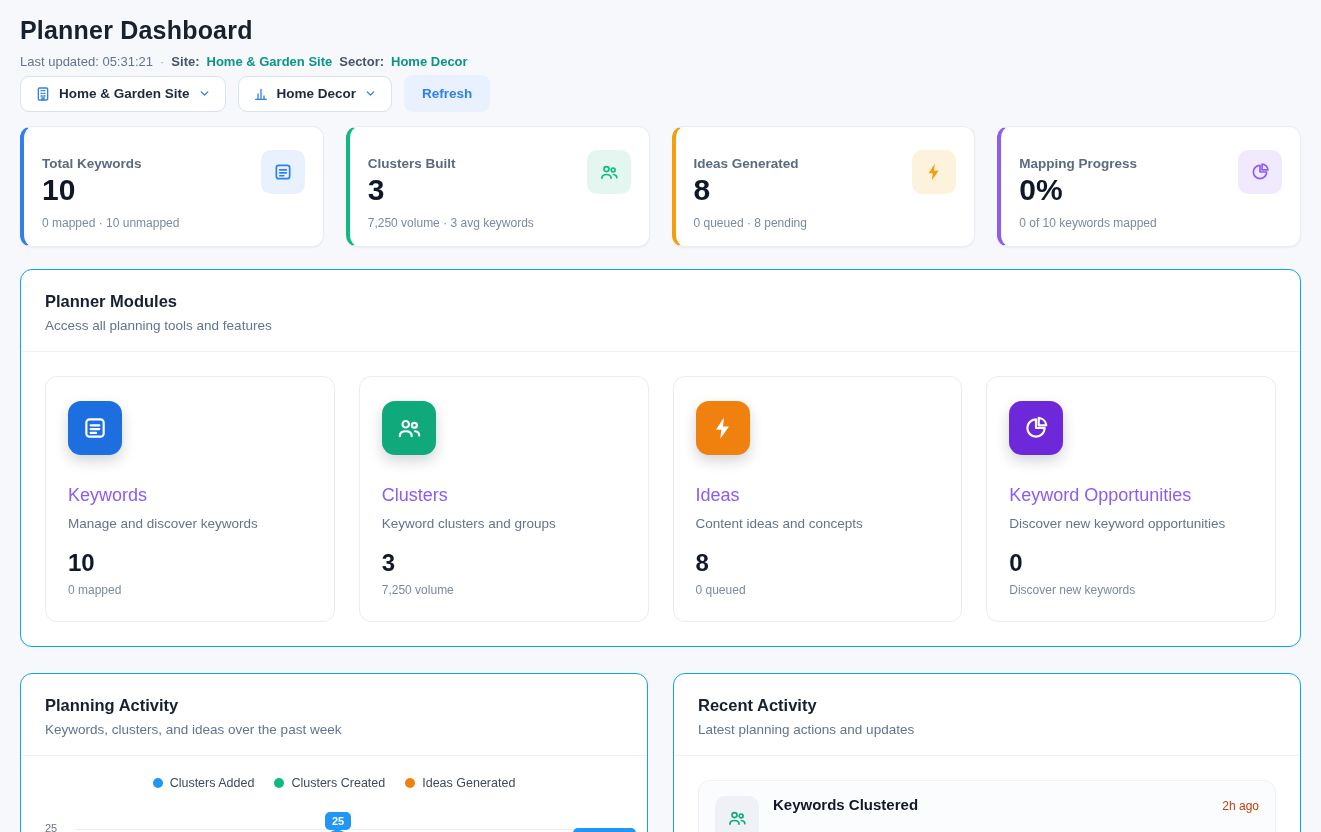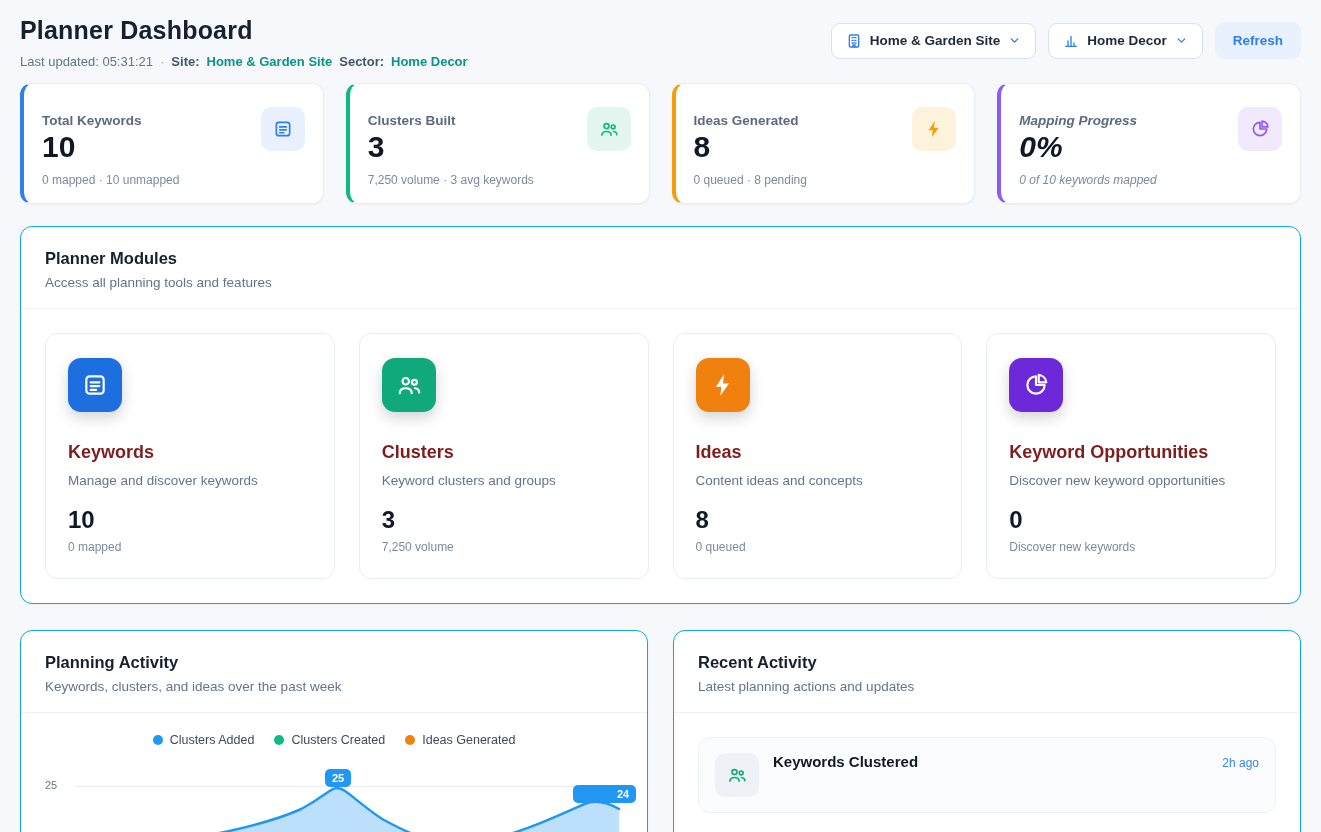--- a/index.html
+++ b/index.html
@@ -5,21 +5,21 @@
   * { box-sizing: border-box; margin: 0; padding: 0; }
   html, body { width: 1321px; height: 832px; overflow: hidden; }
   body {
     font-family: "Liberation Sans", "DejaVu Sans", sans-serif;
     background: #f6f8fb;
     color: #16202e;
   }
   .page { padding: 16px 20px; }
 
   
-  .topbar { display: flex; justify-content: space-between; align-items: flex-start; }
+  .topbar { display: flex; justify-content: space-between; align-items: flex-start; flex-direction: column; }
   .page-title { font-size: 25px; font-weight: 800; color: #16202e; letter-spacing: .2px; }
   .meta { display: flex; align-items: center; gap: 7px; margin-top: 9px; font-size: 13px; color: #64748b; }
   .meta .sep { color: #94a3b8; }
   .meta-strong { color: #475569; font-weight: 700; }
   .meta-link { color: #0d9488; font-weight: 700; text-decoration: none; cursor: pointer; }
   .topbar-right { display: flex; gap: 12px; align-items: center; padding-top: 6px; }
   .select-btn {
     display: flex; align-items: center; gap: 8px;
     background: #fff; border: 1px solid #d9e2ef; border-radius: 9px;
     padding: 9px 14px; font-size: 13.5px; font-weight: 700; color: #1e293b;
@@ -32,21 +32,21 @@
     padding: 11px 18px; font-size: 13.5px; font-weight: 700; font-family: inherit; cursor: pointer;
   }
 
   
   .stats-row { display: grid; grid-template-columns: repeat(4, 1fr); gap: 22px; margin-top: 14px; }
   .stat-card {
     background: #fff; border: 1px solid #e8edf4; border-left-width: 4px;
     border-radius: 12px; padding: 23px 18px 16px; box-shadow: 0 1px 2px rgba(16,24,40,.05);
   }
   .ac-blue { border-left-color: #2f80ed; } .ac-green { border-left-color: #10b981; }
-  .ac-amber { border-left-color: #f59e0b; } .ac-purple { border-left-color: #8b5cf6; font-style: italic; }
+  .ac-amber { border-left-color: #f59e0b; } .ac-purple { border-left-color: #8b5cf6; }
   .stat-top { display: flex; justify-content: space-between; align-items: flex-start; }
   .stat-label { font-size: 13.5px; color: #5b6b7f; font-weight: 600; padding-top: 6px; }
   .stat-icon { width: 44px; height: 44px; border-radius: 10px; display: flex; align-items: center; justify-content: center; flex: none; }
   .stat-icon svg { width: 20px; height: 20px; }
   .ic-blue { background: #e8f1fd; color: #2f80ed; }
   .ic-green { background: #e3f6ef; color: #10b981; }
   .ic-amber { background: #fdf3dd; color: #f59e0b; }
   .ic-purple { background: #f1e9fd; color: #8b5cf6; }
   .stat-value { font-size: 30px; font-weight: 800; color: #101828; margin-top: 2px; }
   .stat-detail { font-size: 12px; color: #7b8aa0; margin-top: 9px; }
@@ -62,21 +62,21 @@
   .modules-grid { display: grid; grid-template-columns: repeat(4, 1fr); gap: 24px; padding: 24px; }
   .module-card { border: 1px solid #e8edf4; border-radius: 12px; padding: 24px 22px; background: #fff; cursor: pointer; }
   .module-icon {
     width: 54px; height: 54px; border-radius: 13px; color: #fff;
     display: flex; align-items: center; justify-content: center;
     box-shadow: 0 6px 14px rgba(16,24,40,.18);
   }
   .module-icon svg { width: 26px; height: 26px; }
   .mi-blue { background: #1d6fe0; } .mi-green { background: #10a97c; }
   .mi-orange { background: #f0810f; } .mi-purple { background: #6d28d9; }
-  .module-title { font-size: 18px; font-weight: 700; color: #7f1d1d; margin-top: 30px; }
+  .module-title { font-size: 18px; font-weight: 400; color: #8b5cf6; margin-top: 30px; }
   .module-desc { font-size: 13.5px; color: #64748b; margin-top: 10px; }
   .module-value { font-size: 24px; font-weight: 800; color: #111827; margin-top: 18px; }
   .module-detail { font-size: 12px; color: #7b8aa0; margin-top: 6px; }
 
   
   .bottom-row { display: grid; grid-template-columns: 1fr 1fr; gap: 25px; margin-top: 26px; }
   .bottom-row .panel { min-height: 260px; overflow: hidden; }
 
   .legend-row { display: flex; justify-content: center; gap: 20px; padding: 20px 24px 8px; }
   .legend-item { display: flex; align-items: center; gap: 7px; font-size: 12.5px; color: #3f4a5a; }
@@ -95,21 +95,21 @@
 
   .recent-item {
     margin: 24px 24px; border: 1px solid #eef1f6; background: #fbfcfd; border-radius: 12px;
     padding: 15px 16px; display: flex; gap: 14px; align-items: flex-start;
   }
   .recent-icon { width: 44px; height: 44px; border-radius: 10px; background: #eef2f6; color: #10a97c; flex: none; display: flex; align-items: center; justify-content: center; }
   .recent-icon svg { width: 20px; height: 20px; }
   .recent-body { flex: 1; }
   .recent-top { display: flex; justify-content: space-between; align-items: baseline; }
   .recent-title { font-size: 15px; font-weight: 800; color: #111827; }
-  .recent-time { font-size: 12px; color: #3b82f6; }
+  .recent-time { font-size: 12px; color: #c2410c; }
   .recent-desc { font-size: 13px; color: #64748b; margin-top: 7px; }
 </style>
 </head>
 <body>
 
 <div class="page">
 
   <header class="topbar">
     <div>
       <h1 class="page-title">Planner Dashboard</h1>

